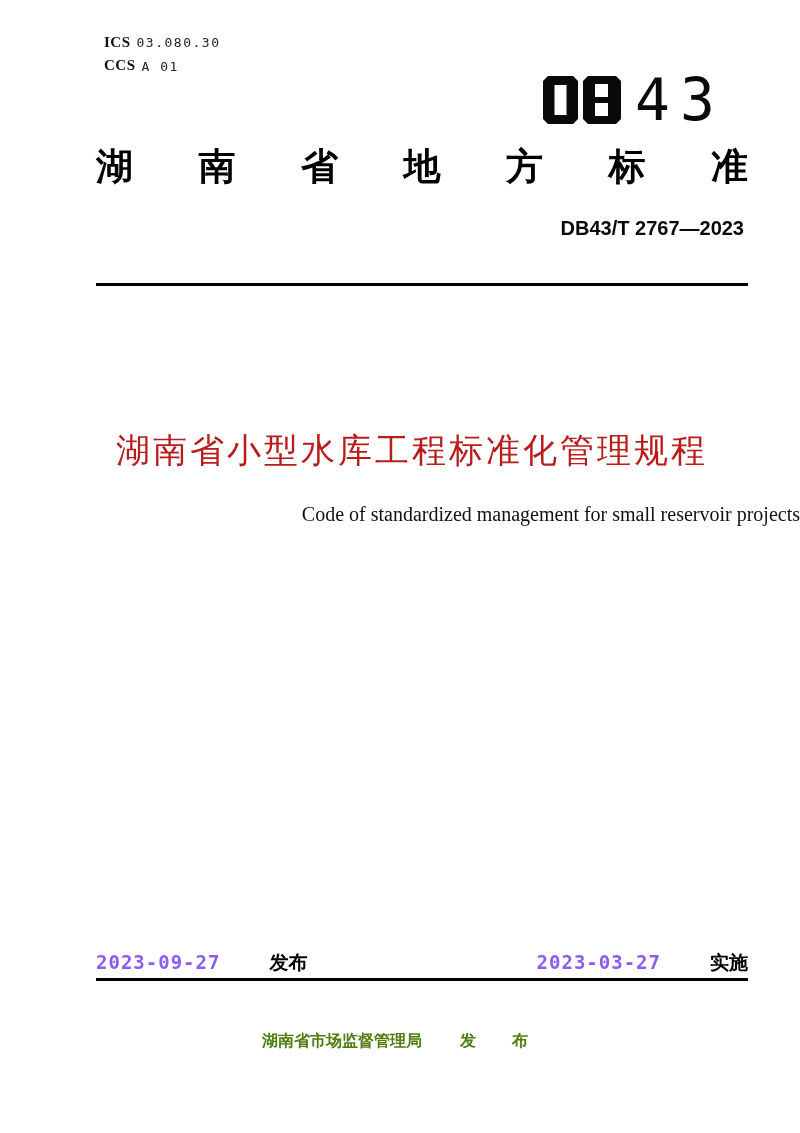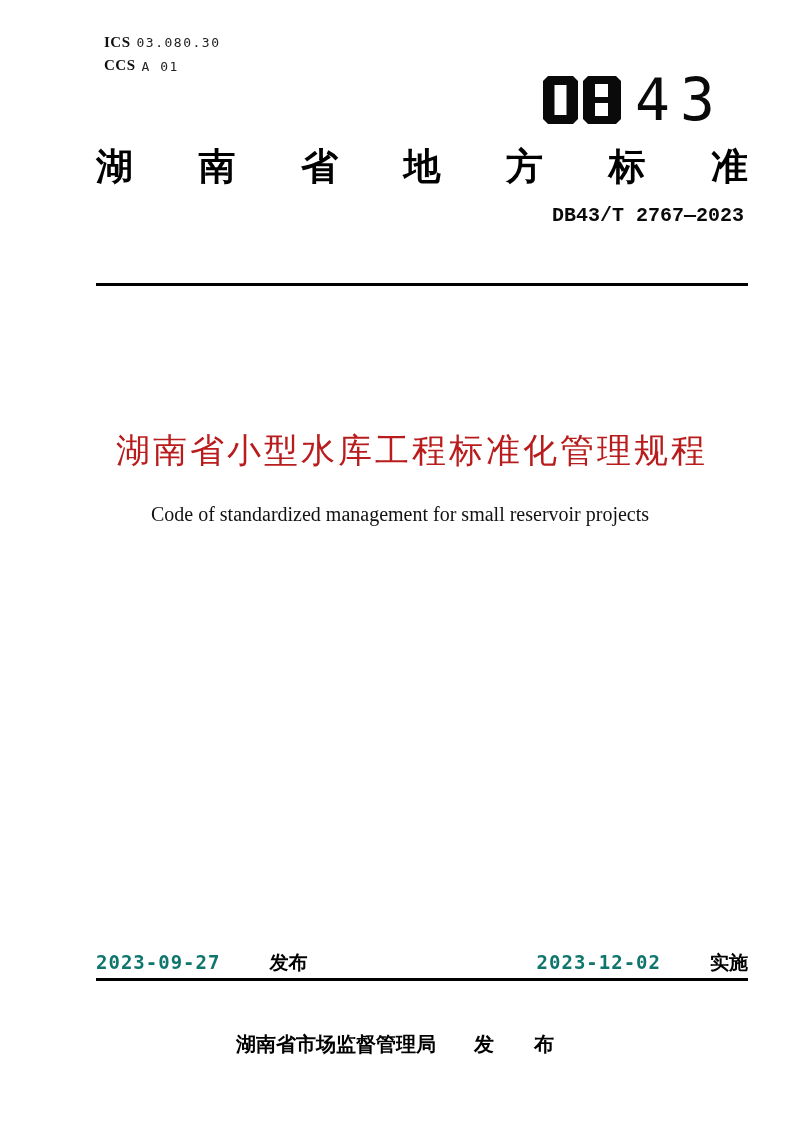--- a/index.html
+++ b/index.html
@@ -70,22 +70,22 @@
     font-size: 37px;
     font-weight: 700;
     line-height: 42px;
     color: #000000;
     white-space: nowrap;
   }
   
   .standard-number {
     position: absolute;
     right: 56px;
-    top: 204px;
-    font-family: Liberation Mono, monospace;
+    top: 217px;
+    font-family: Liberation Sans, sans-serif;
     font-weight: 700;
     font-size: 20px;
     letter-spacing: 0px;
     color: #0a0a0a;
     white-space: nowrap;
   }
   
   .rule {
     position: absolute;
     left: 96px;
@@ -105,21 +105,21 @@
     font-weight: 400;
     letter-spacing: 3px;
     color: #b91c1c;
     white-space: nowrap;
   }
   .title-en {
     position: absolute;
     left: 0;
     top: 503px;
     width: 100%;
-    text-align: center;
+    text-align: right;
     font-family: "Liberation Serif", serif;
     font-size: 20px;
     font-weight: 400;
     color: #111111;
     white-space: nowrap;
   }
   
   .dates-row {
     position: absolute;
     left: 96px;
@@ -133,41 +133,41 @@
     display: flex;
     align-items: baseline;
     gap: 5px;
     white-space: nowrap;
   }
   .date-value {
     font-family: "DejaVu Sans Mono", monospace;
     font-weight: 700;
     font-size: 19px;
     letter-spacing: 1px;
-    color: #0f766e;
+    color: #8b5cf6;
   }
   .date-label {
     font-size: 19px;
     font-weight: 700;
     color: #000000;
     margin-left: 44px;
   }
   
   .publisher {
     position: absolute;
     left: 0;
     top: 1031px;
     width: 100%;
     display: flex;
     justify-content: center;
     align-items: baseline;
     gap: 38px;
-    font-size: 20px;
-    font-weight: 700;
-    color: #000000;
+    font-size: 16px;
+    font-weight: 700;
+    color: #4d7c0f;
     white-space: nowrap;
   }
   .publisher .publish-label { letter-spacing: 10px; }
 </style>
 </head>
 <body>
 
 <div class="page">
 
   <div class="code-line ics">
@@ -206,21 +206,21 @@
 
   <div class="title-zh">湖南省小型水库工程标准化管理规程</div>
   <div class="title-en">Code of standardized management for small reservoir projects</div>
 
   <div class="dates-row">
     <div class="date-group">
       <span class="date-value">2023-09-27</span>
       <span class="date-label">发布</span>
     </div>
     <div class="date-group">
-      <span class="date-value">2023-12-02</span>
+      <span class="date-value">2023-03-27</span>
       <span class="date-label">实施</span>
     </div>
   </div>
 
   <div class="rule bottom"></div>
 
   <div class="publisher">
     <span class="issuer">湖南省市场监督管理局</span>
     <span class="publish-label">发　布</span>
   </div>

